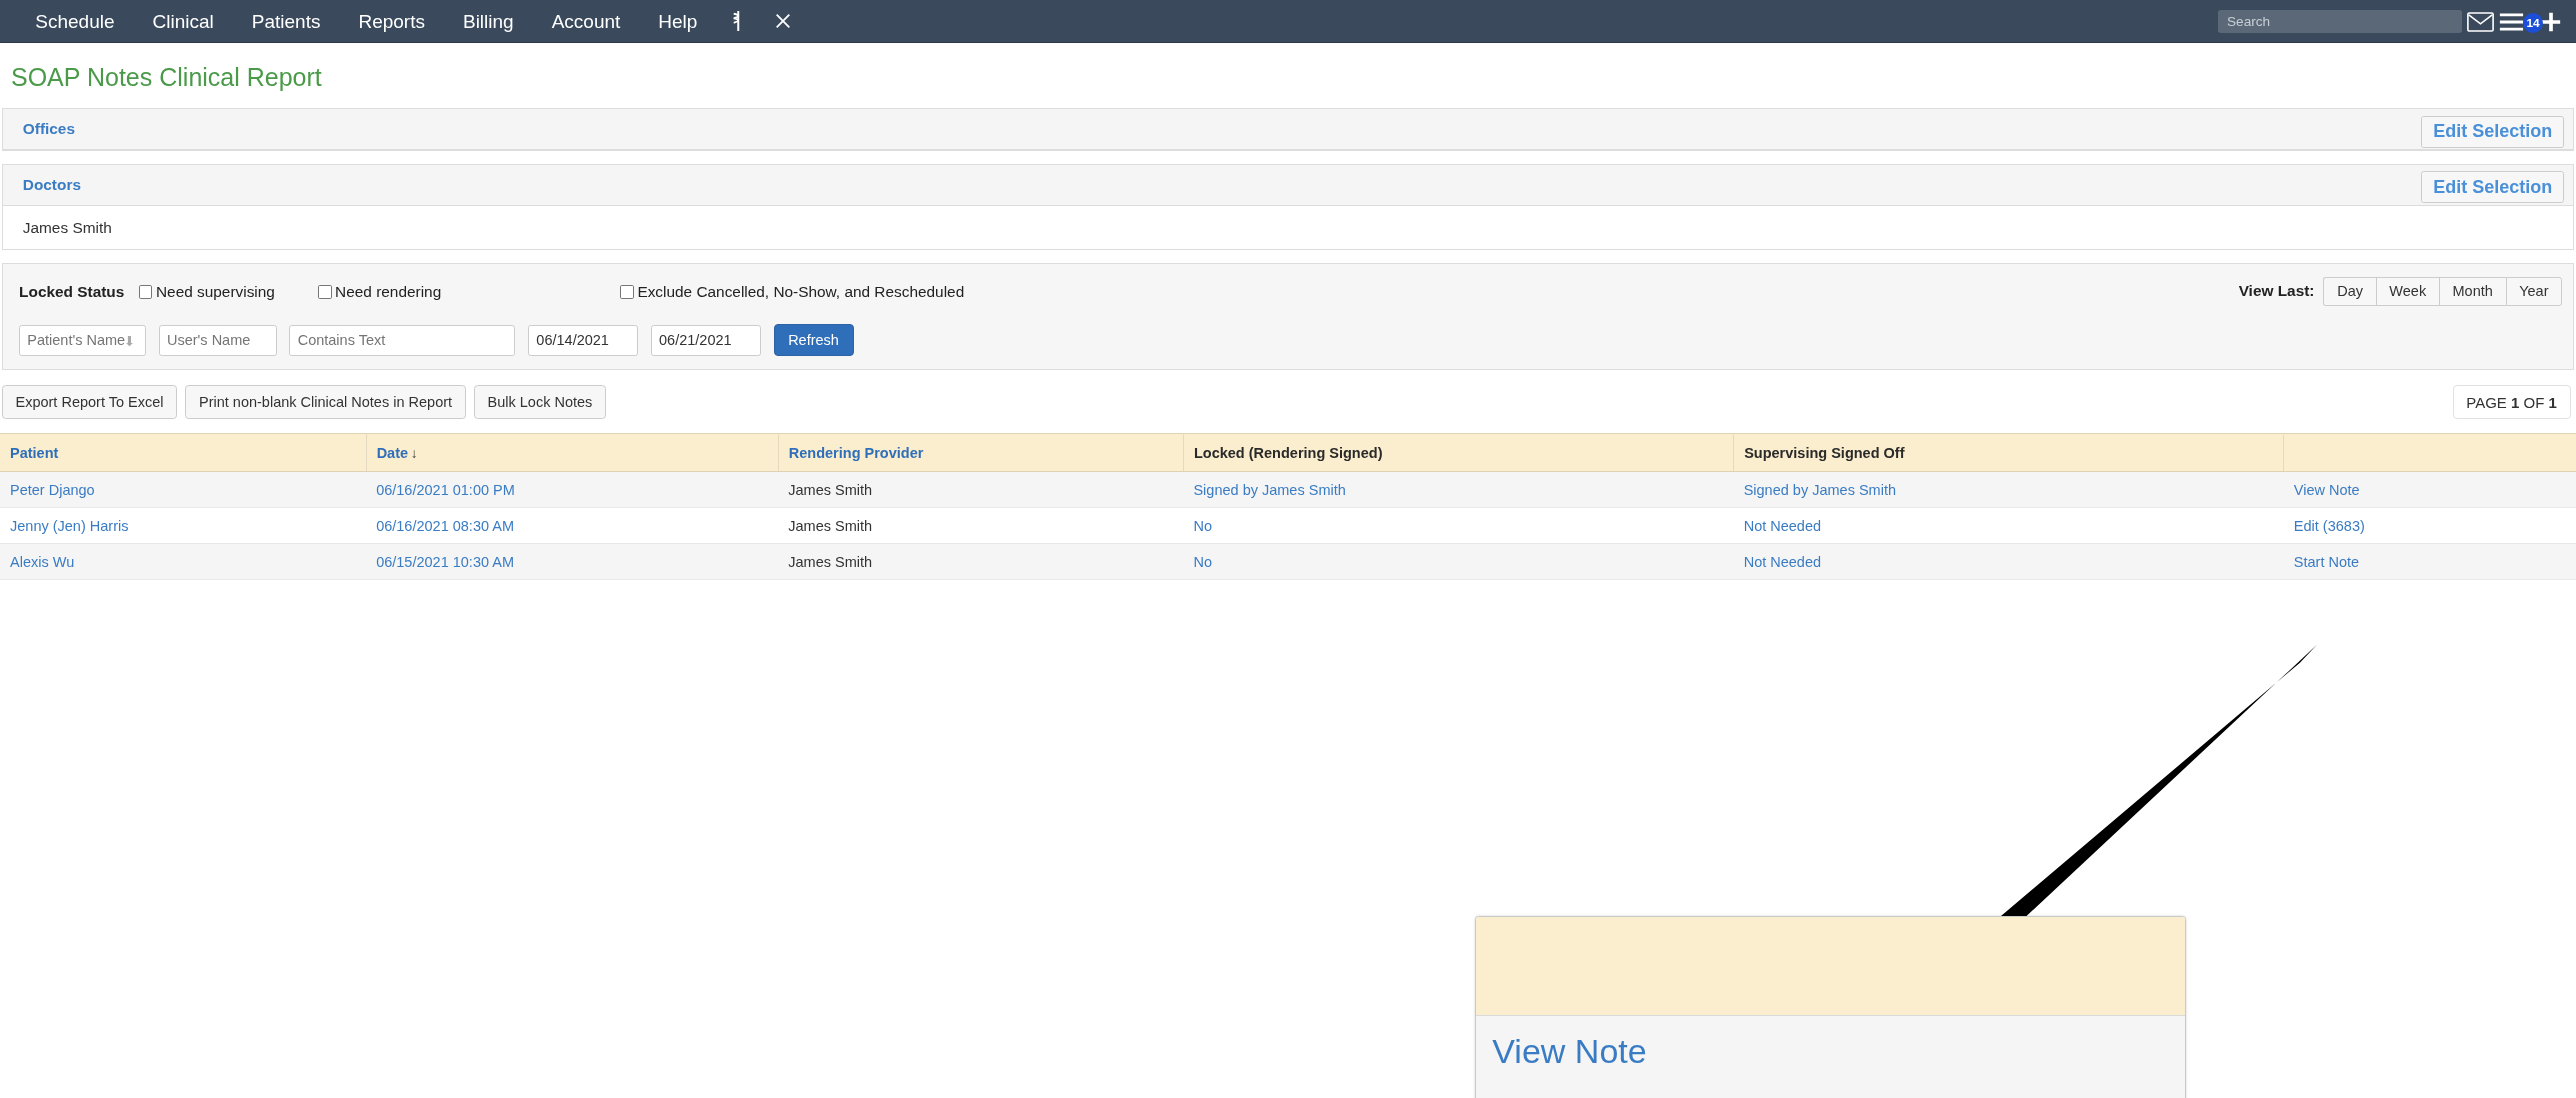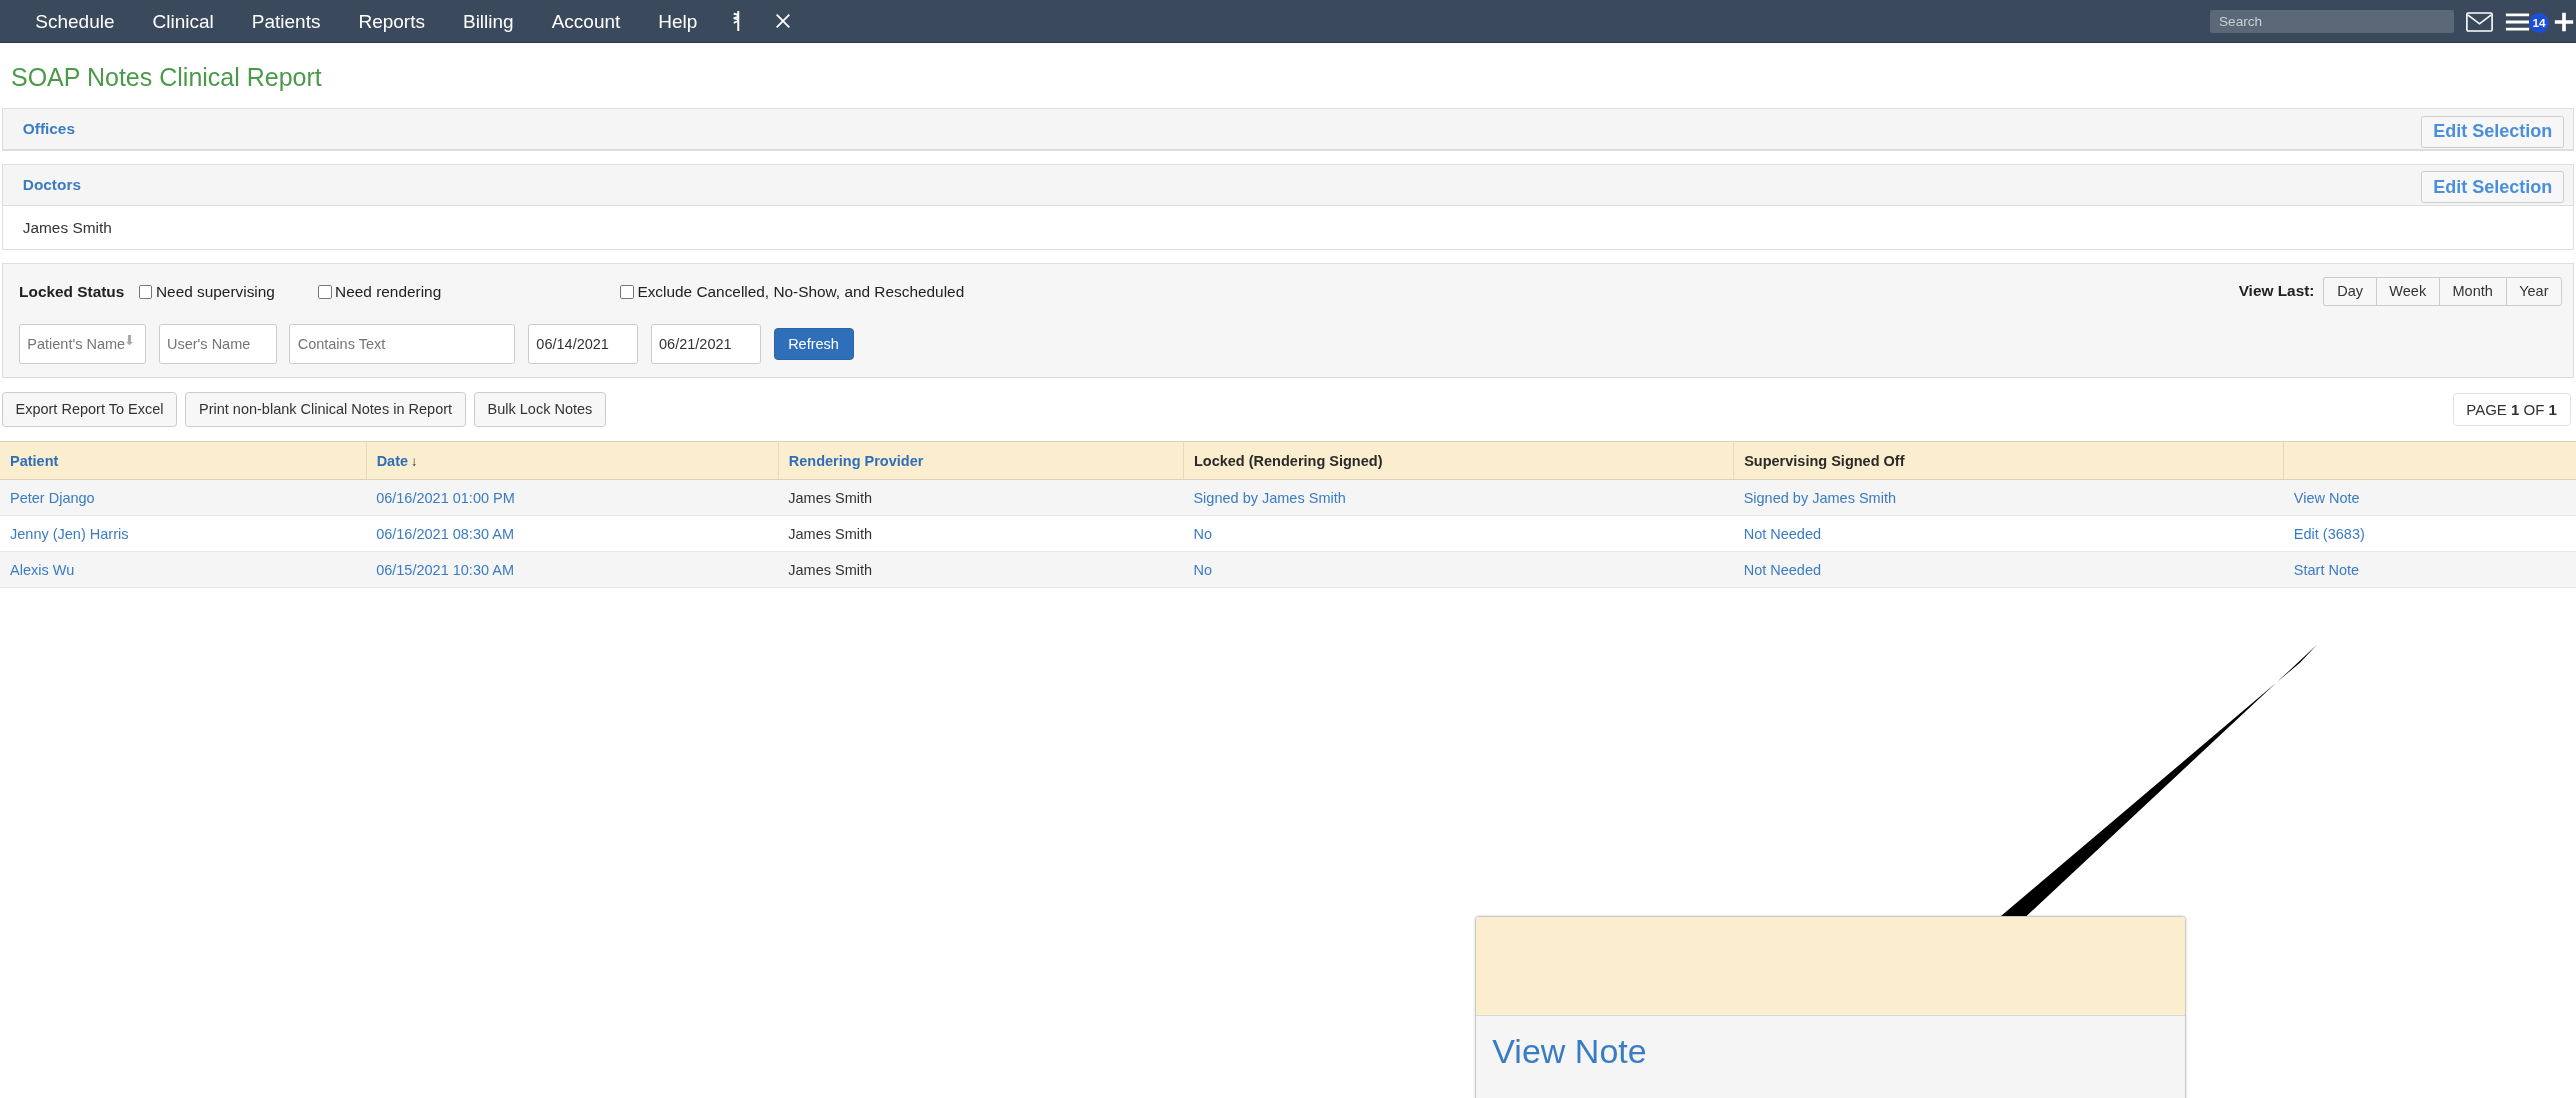--- a/index.html
+++ b/index.html
@@ -33,25 +33,25 @@
     color: #ffffff;
     font-size: 19px;
     padding: 0 14.5px;
     line-height: 43px;
     cursor: pointer;
     display: flex;
     align-items: center;
   }
   .nav-right {
     position: absolute;
-    right: 1px; top: 0;
+    right: 14px; top: 0;
     height: 43px;
     display: flex;
     align-items: center;
-    gap: 12px;
+    gap: 5px;
   }
   #search-box {
     width: 244px; height: 23.5px;
     background: #5a6878;
     border: none; border-radius: 2.7px;
     color: #ffffff;
     font-size: 13.6px;
     padding: 0 9px;
     font-family: "Liberation Sans", sans-serif;
   }
@@ -162,21 +162,21 @@
   .seg:first-child { border-radius: 2.7px 0 0 2.7px; }
   .seg:last-child { border-right: 0.9px solid #cccccc; border-radius: 0 2.7px 2.7px 0; }
 
   .filter-row2 {
     display: flex;
     align-items: center;
     margin-top: 16.3px;
     gap: 12.7px;
   }
   .inp {
-    height: 40px;
+    height: 31px;
     border: 0.9px solid #cccccc;
     border-radius: 2.7px;
     background: #ffffff;
     font-size: 14.5px;
     padding: 0 7.2px;
     color: #333;
     font-family: "Liberation Sans", sans-serif;
   }
   #patient-name-input { width: 127px; }
   #user-name-input { width: 118px; }

